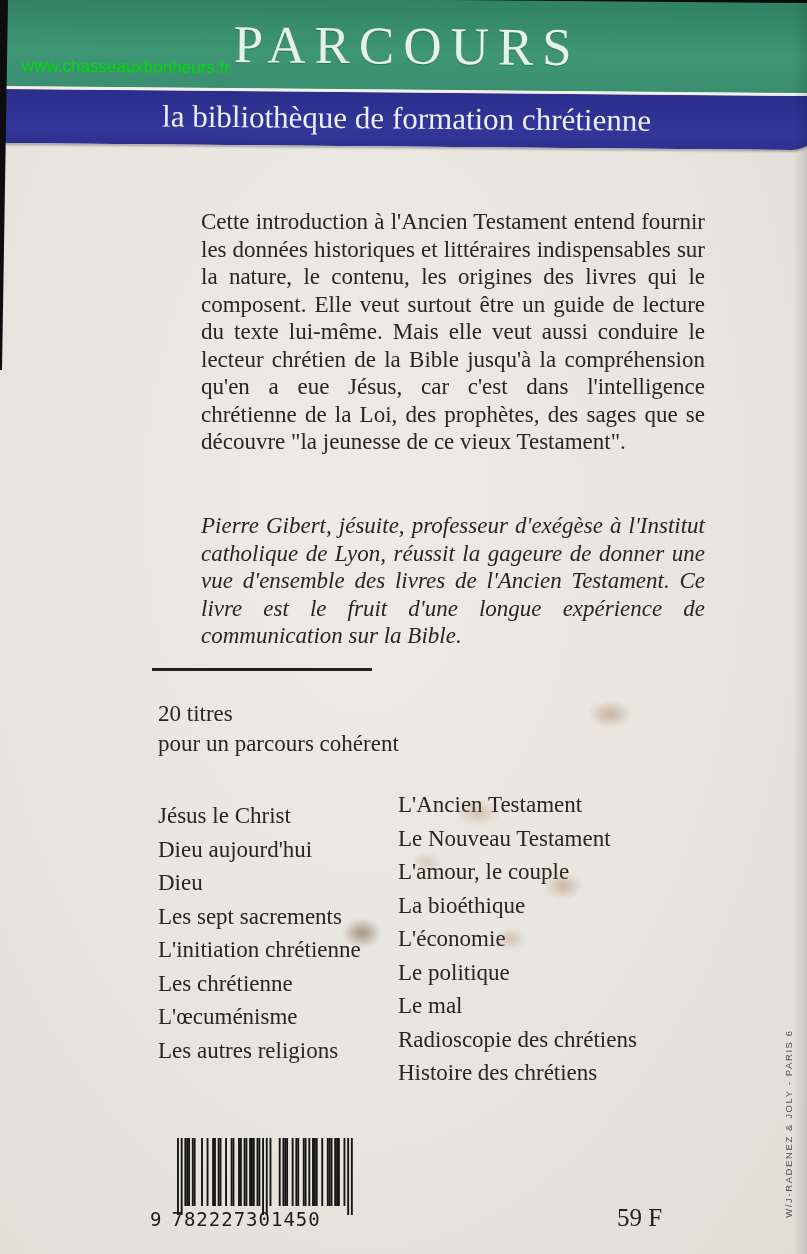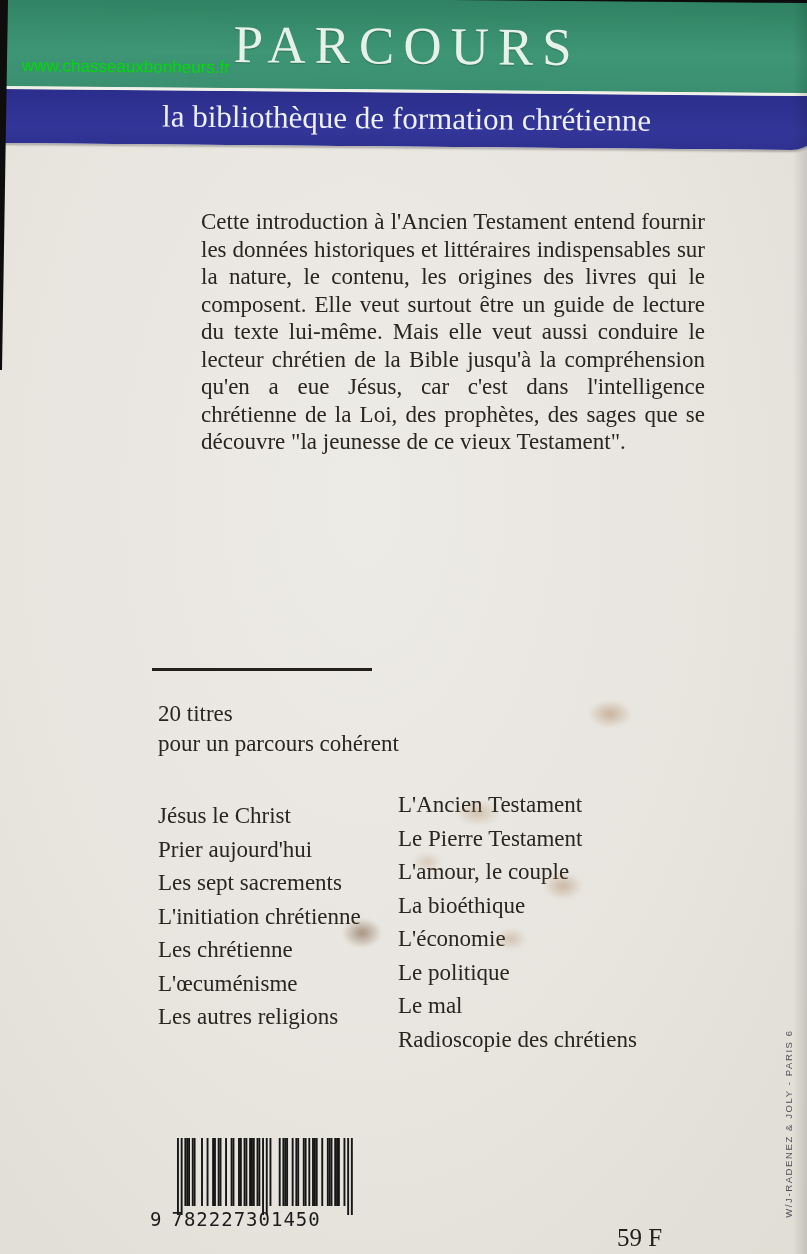--- a/index.html
+++ b/index.html
@@ -66,21 +66,21 @@
   .col-right{left:398px;}
   
   .barcode{position:absolute;left:177px;top:1138px;}
   .barcode-digits{
     position:absolute;left:150px;top:1208px;width:230px;
     font-family:"DejaVu Sans Mono", monospace;
     font-size:19px;color:#1c1c1c;letter-spacing:1px;white-space:nowrap;
   }
   .barcode-digits .sp1{margin-right:9px;}
   .barcode-digits .sp2{margin-right:0;}
-  .price{position:absolute;left:617px;top:1204px;font-size:25px;color:#24211c;margin-top:20px;}
+  .price{position:absolute;left:617px;top:1204px;font-size:25px;color:#24211c;}
   .printer-credit{
     position:absolute;left:693px;top:1118px;width:190px;
     transform:rotate(-90deg);
     text-align:center;
     font-family:"Liberation Sans", sans-serif;
     font-size:9.5px;letter-spacing:1.6px;color:#50505e;white-space:nowrap;
   }
   
   .stain{position:absolute;border-radius:50%;filter:blur(1.5px);pointer-events:none;}
   .st1{left:588px;top:700px;width:44px;height:28px;background:radial-gradient(ellipse,rgba(160,115,75,.45),rgba(160,115,75,0) 70%);}
@@ -104,45 +104,48 @@
     </div>
     <div class="band-blue">
       <div class="band-subtitle">la bibliothèque de formation chrétienne</div>
     </div>
   </div>
 
   <div class="edge-left"></div>
   <div class="edge-right-shade"></div>
 
   <div class="para para-intro">Cette introduction à l'Ancien Testament entend fournir les données historiques et littéraires indispensables sur la nature, le contenu, les origines des livres qui le composent. Elle veut surtout être un guide de lecture du texte lui-même. Mais elle veut aussi conduire le lecteur chrétien de la Bible jusqu'à la compréhension qu'en a eue Jésus, car c'est dans l'intelligence chrétienne de la Loi, des prophètes, des sages que se découvre "la jeunesse de ce vieux Testament".</div>
+  <div class="para para-author">Pierre Gibert, jésuite, professeur d'exégèse à l'Institut catholique de Lyon, réussit la gageure de donner une vue d'ensemble des livres de l'Ancien Testament. Ce livre est le fruit d'une longue expérience de communication sur la Bible.</div>
 
   <div class="divider"></div>
 
   <div class="list-heading lh1">20 titres</div>
   <div class="list-heading lh2">pour un parcours cohérent</div>
 
   <div class="titles-col col-left">
     <div>Jésus le Christ</div>
-    <div>Prier aujourd'hui</div>
+    <div>Dieu aujourd'hui</div>
+    <div>Dieu</div>
     <div>Les sept sacrements</div>
     <div>L'initiation chrétienne</div>
     <div>Les chrétienne</div>
     <div>L'œcuménisme</div>
     <div>Les autres religions</div>
   </div>
 
   <div class="titles-col col-right">
     <div>L'Ancien Testament</div>
-    <div>Le Pierre Testament</div>
+    <div>Le Nouveau Testament</div>
     <div>L'amour, le couple</div>
     <div>La bioéthique</div>
     <div>L'économie</div>
     <div>Le politique</div>
     <div>Le mal</div>
     <div>Radioscopie des chrétiens</div>
+    <div>Histoire des chrétiens</div>
   </div>
 
   <svg class="barcode" width="176" height="78" viewBox="0 0 176 78">
       <rect x="0.00" y="0" width="1.90" height="77" fill="#161616"></rect>
       <rect x="3.70" y="0" width="1.90" height="77" fill="#161616"></rect>
       <rect x="7.40" y="0" width="1.90" height="68" fill="#161616"></rect>
       <rect x="9.25" y="0" width="1.90" height="68" fill="#161616"></rect>
       <rect x="11.10" y="0" width="1.90" height="68" fill="#161616"></rect>
       <rect x="14.80" y="0" width="1.90" height="68" fill="#161616"></rect>
       <rect x="16.65" y="0" width="1.90" height="68" fill="#161616"></rect>

